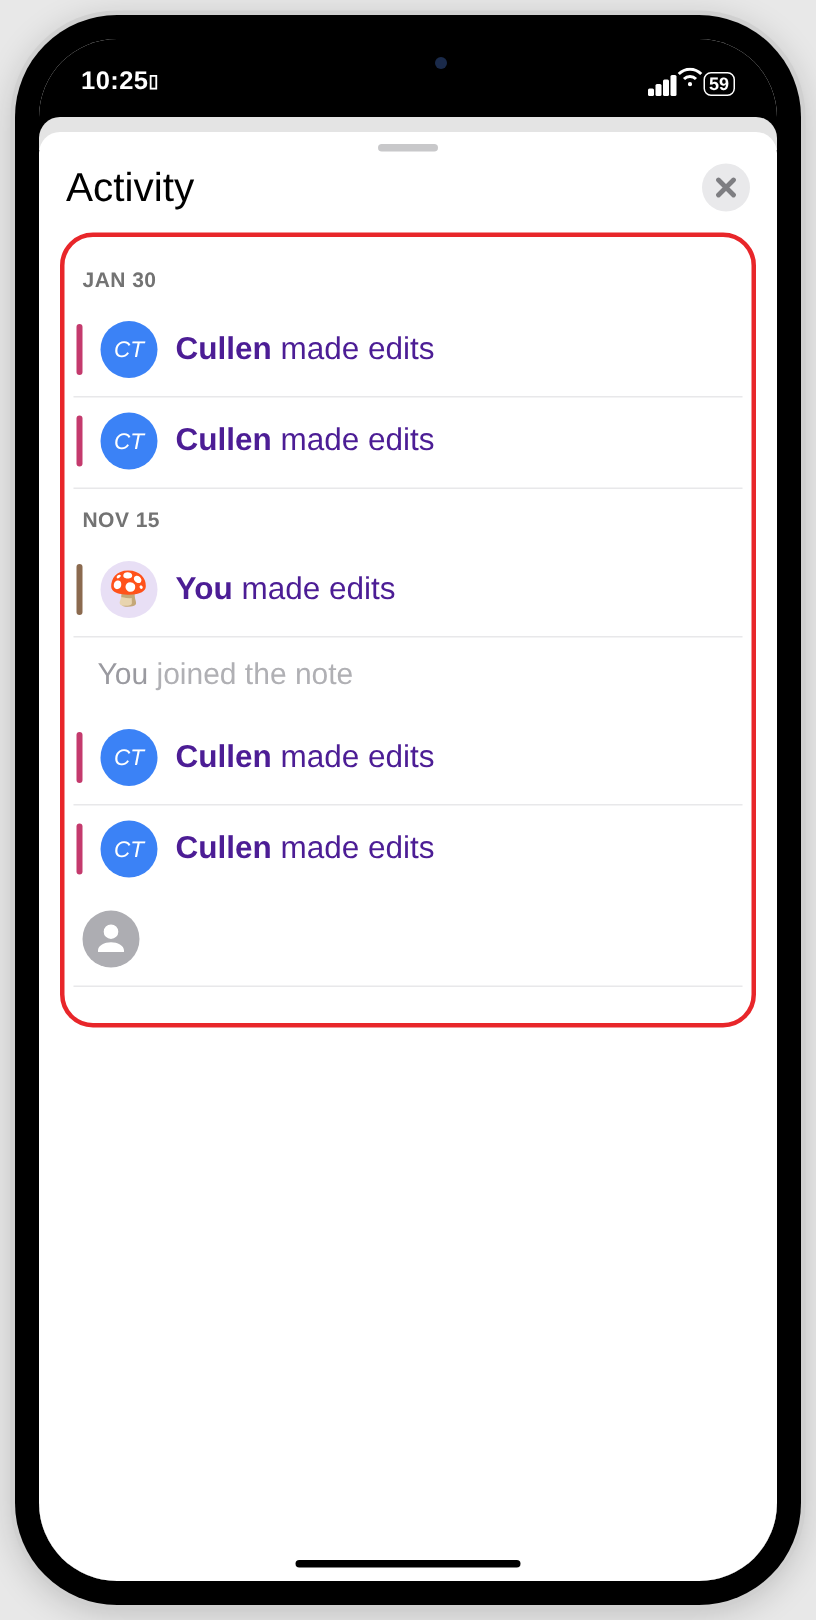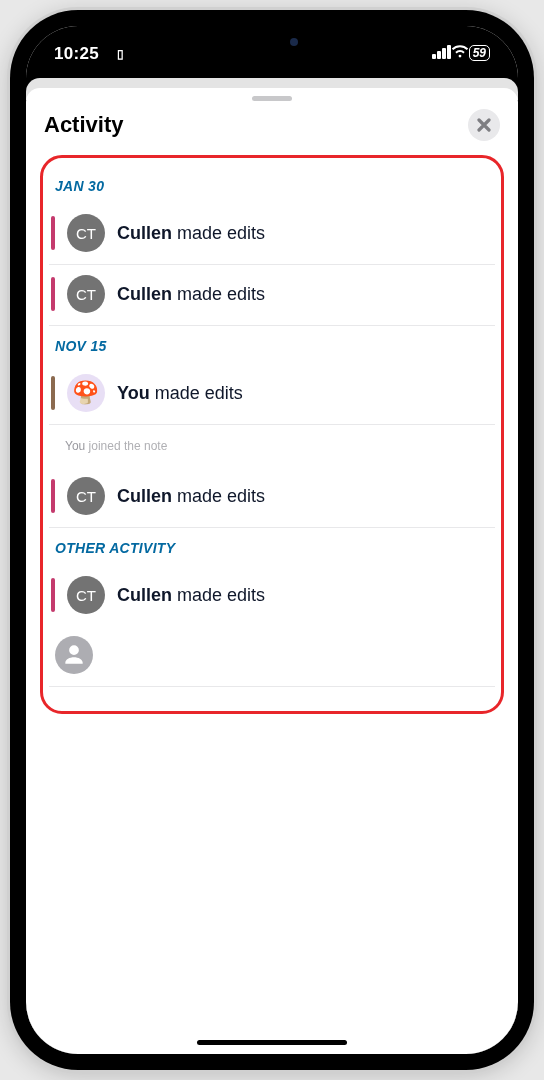--- a/index.html
+++ b/index.html
@@ -56,22 +56,22 @@
       color: #fff;
       height: 50px;
       display: flex;
       align-items: center;
       justify-content: space-between;
       padding: 6px 28px 0;
       font-size: 17px;
       font-weight: 600;
       flex-shrink: 0;
     }
-    .status-left { display: flex; align-items: center; gap: 18px; }
-    .status-right { display: flex; align-items: flex-start; gap: 0; font-style: italic; }
+    .status-left { display: flex; align-items: center; gap: 0; }
+    .status-right { display: flex; align-items: flex-end; gap: 0; }
     .status-time { letter-spacing: 0.3px; }
     .sim-icon { font-size: 12px; }
     .battery-box {
       border: 1.5px solid #fff;
       border-radius: 5px;
       padding: 1px 3px;
       font-size: 12px;
       font-weight: 700;
       line-height: 1;
       display: inline-flex;
@@ -110,41 +110,40 @@
       background: #c8c8ca;
       border-radius: 3px;
       margin: 8px auto 4px;
     }
     .sheet-header {
       display: flex;
       align-items: center;
       justify-content: space-between;
       padding: 4px 18px 14px 18px;
     }
-    .sheet-title { font-size: 22px; font-weight: 700; color: #000; text-align: right; }
+    .sheet-title { font-size: 27px; font-weight: 400; color: #000; text-align: right; }
     .close-btn {
       width: 32px; height: 32px; border-radius: 50%;
       background: #e9e9eb; display: flex; align-items: center; justify-content: center;
       cursor: pointer;
     }
     .close-btn svg { width: 14px; height: 14px; stroke: #7e7e82; stroke-width: 3.2; }
 
     .highlight-box {
       margin: 0 14px 0 14px;
       border: 3px solid #e8262a;
       border-radius: 22px;
       padding: 8px 6px 24px 6px;
     }
     .section-header {
       font-size: 14px;
       font-weight: 700;
       letter-spacing: 0.3px;
-      color: #0369a1;
+      color: #737373;
       padding: 12px 6px 10px 6px;
-      font-style: italic;
     }
     .row {
       display: flex;
       align-items: center;
       gap: 12px;
       padding: 10px 4px 12px 2px;
       border-bottom: 1px solid #e8e8ea;
       position: relative;
     }
     .row.nobord { border-bottom: none; }
@@ -156,28 +155,28 @@
     }
     .bar-pink { background: #c43a6d; }
     .bar-brown { background: #8b6a4f; }
     .bar-none { background: transparent; width: 0; margin-right:-8px; }
     .avatar {
       width: 38px; height: 38px; border-radius: 50%;
       display: flex; align-items: center; justify-content: center;
       font-size: 15px; font-weight: 500; color: #fff;
       flex-shrink: 0;
     }
-    .avatar-grey { background: #737373; }
+    .avatar-grey { background: #3b82f6; font-style: italic; }
     .avatar-emoji { background: #e8dff5; font-size: 22px; }
     .avatar-silhouette { background: #adadb2; }
     .avatar-silhouette svg { width: 26px; height: 26px; fill: #fff; }
-    .row-text { font-size: 18px; color: #0f172a; }
+    .row-text { font-size: 21px; color: #4c1d95; }
     .row-text .bold { font-weight: 700; }
     .meta-row {
-      font-size: 12px;
+      font-size: 20px;
       color: #b0b0b4;
       padding: 14px 6px 14px 16px;
     }
     .meta-row .who { color: #9a9aa0; font-weight: 500; }
 
     .home-indicator {
       position: absolute;
       bottom: 9px;
       left: 50%;
       transform: translateX(-50%);
@@ -263,21 +262,20 @@
             <span class="who">You</span> <span>joined the note</span>
           </div>
           <div class="row">
             <div class="edit-bar bar-pink"></div>
             <div class="avatar avatar-grey">CT</div>
             <div class="row-text">
               <span class="bold">Cullen</span> <span>made edits</span>
             </div>
           </div>
 
-          <div class="section-header">OTHER ACTIVITY</div>
           <div class="row nobord">
             <div class="edit-bar bar-pink"></div>
             <div class="avatar avatar-grey">CT</div>
             <div class="row-text">
               <span class="bold">Cullen</span> <span>made edits</span>
             </div>
           </div>
           <div class="row">
             <div class="edit-bar bar-none"></div>
             <div class="avatar avatar-silhouette">

